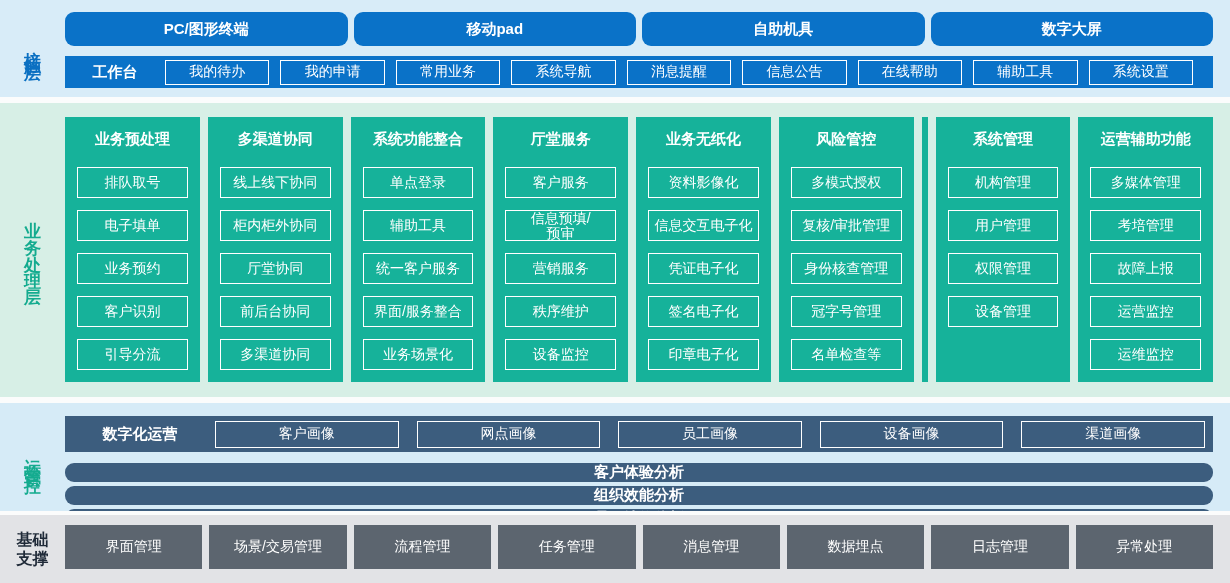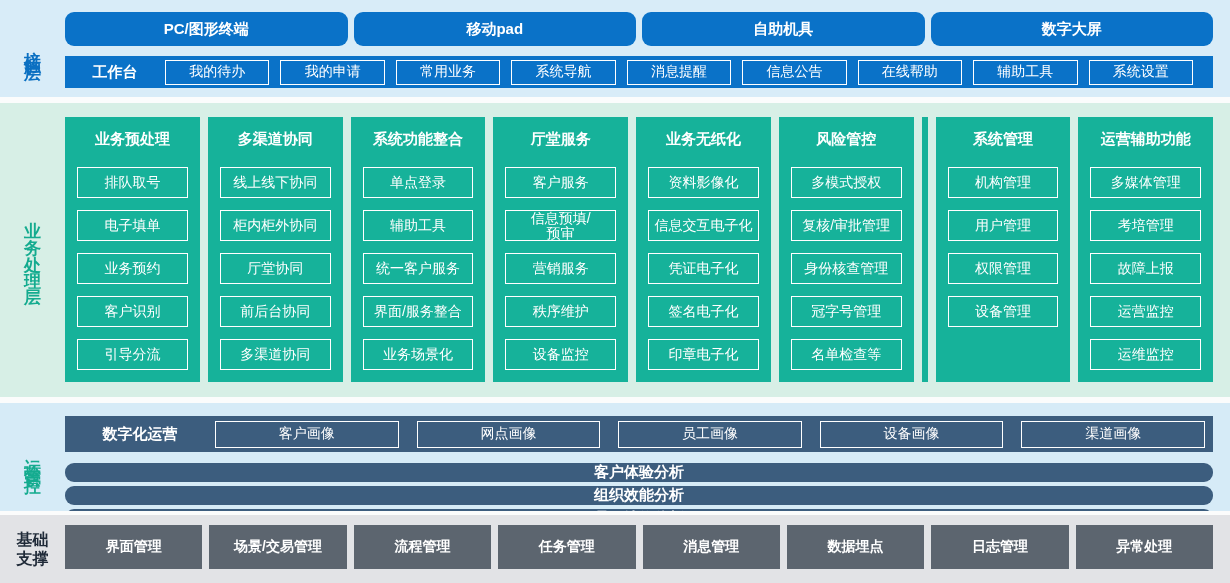--- a/index.html
+++ b/index.html
@@ -95,21 +95,21 @@
     flex:1; background:#3c5d7e; border-radius:9px;
     color:#fff; font-weight:bold; font-size:15px;
     display:flex; align-items:center; justify-content:center;
   }
 
   
   .found-items { display:flex; gap:7px; height:44px; margin-top:10px; }
   .found-item {
     flex:1; background:#5c656f;
     color:#fff; font-size:14px;
-    display:flex; align-items:center; justify-content:center;font-weight:bold;
+    display:flex; align-items:center; justify-content:center;
   }
 </style>
 </head>
 <body>
 
 <div class="page">
 
   <div class="band band-contact">
     <div class="label-col">
       <div class="vlabel vlabel-contact">接触层</div>

